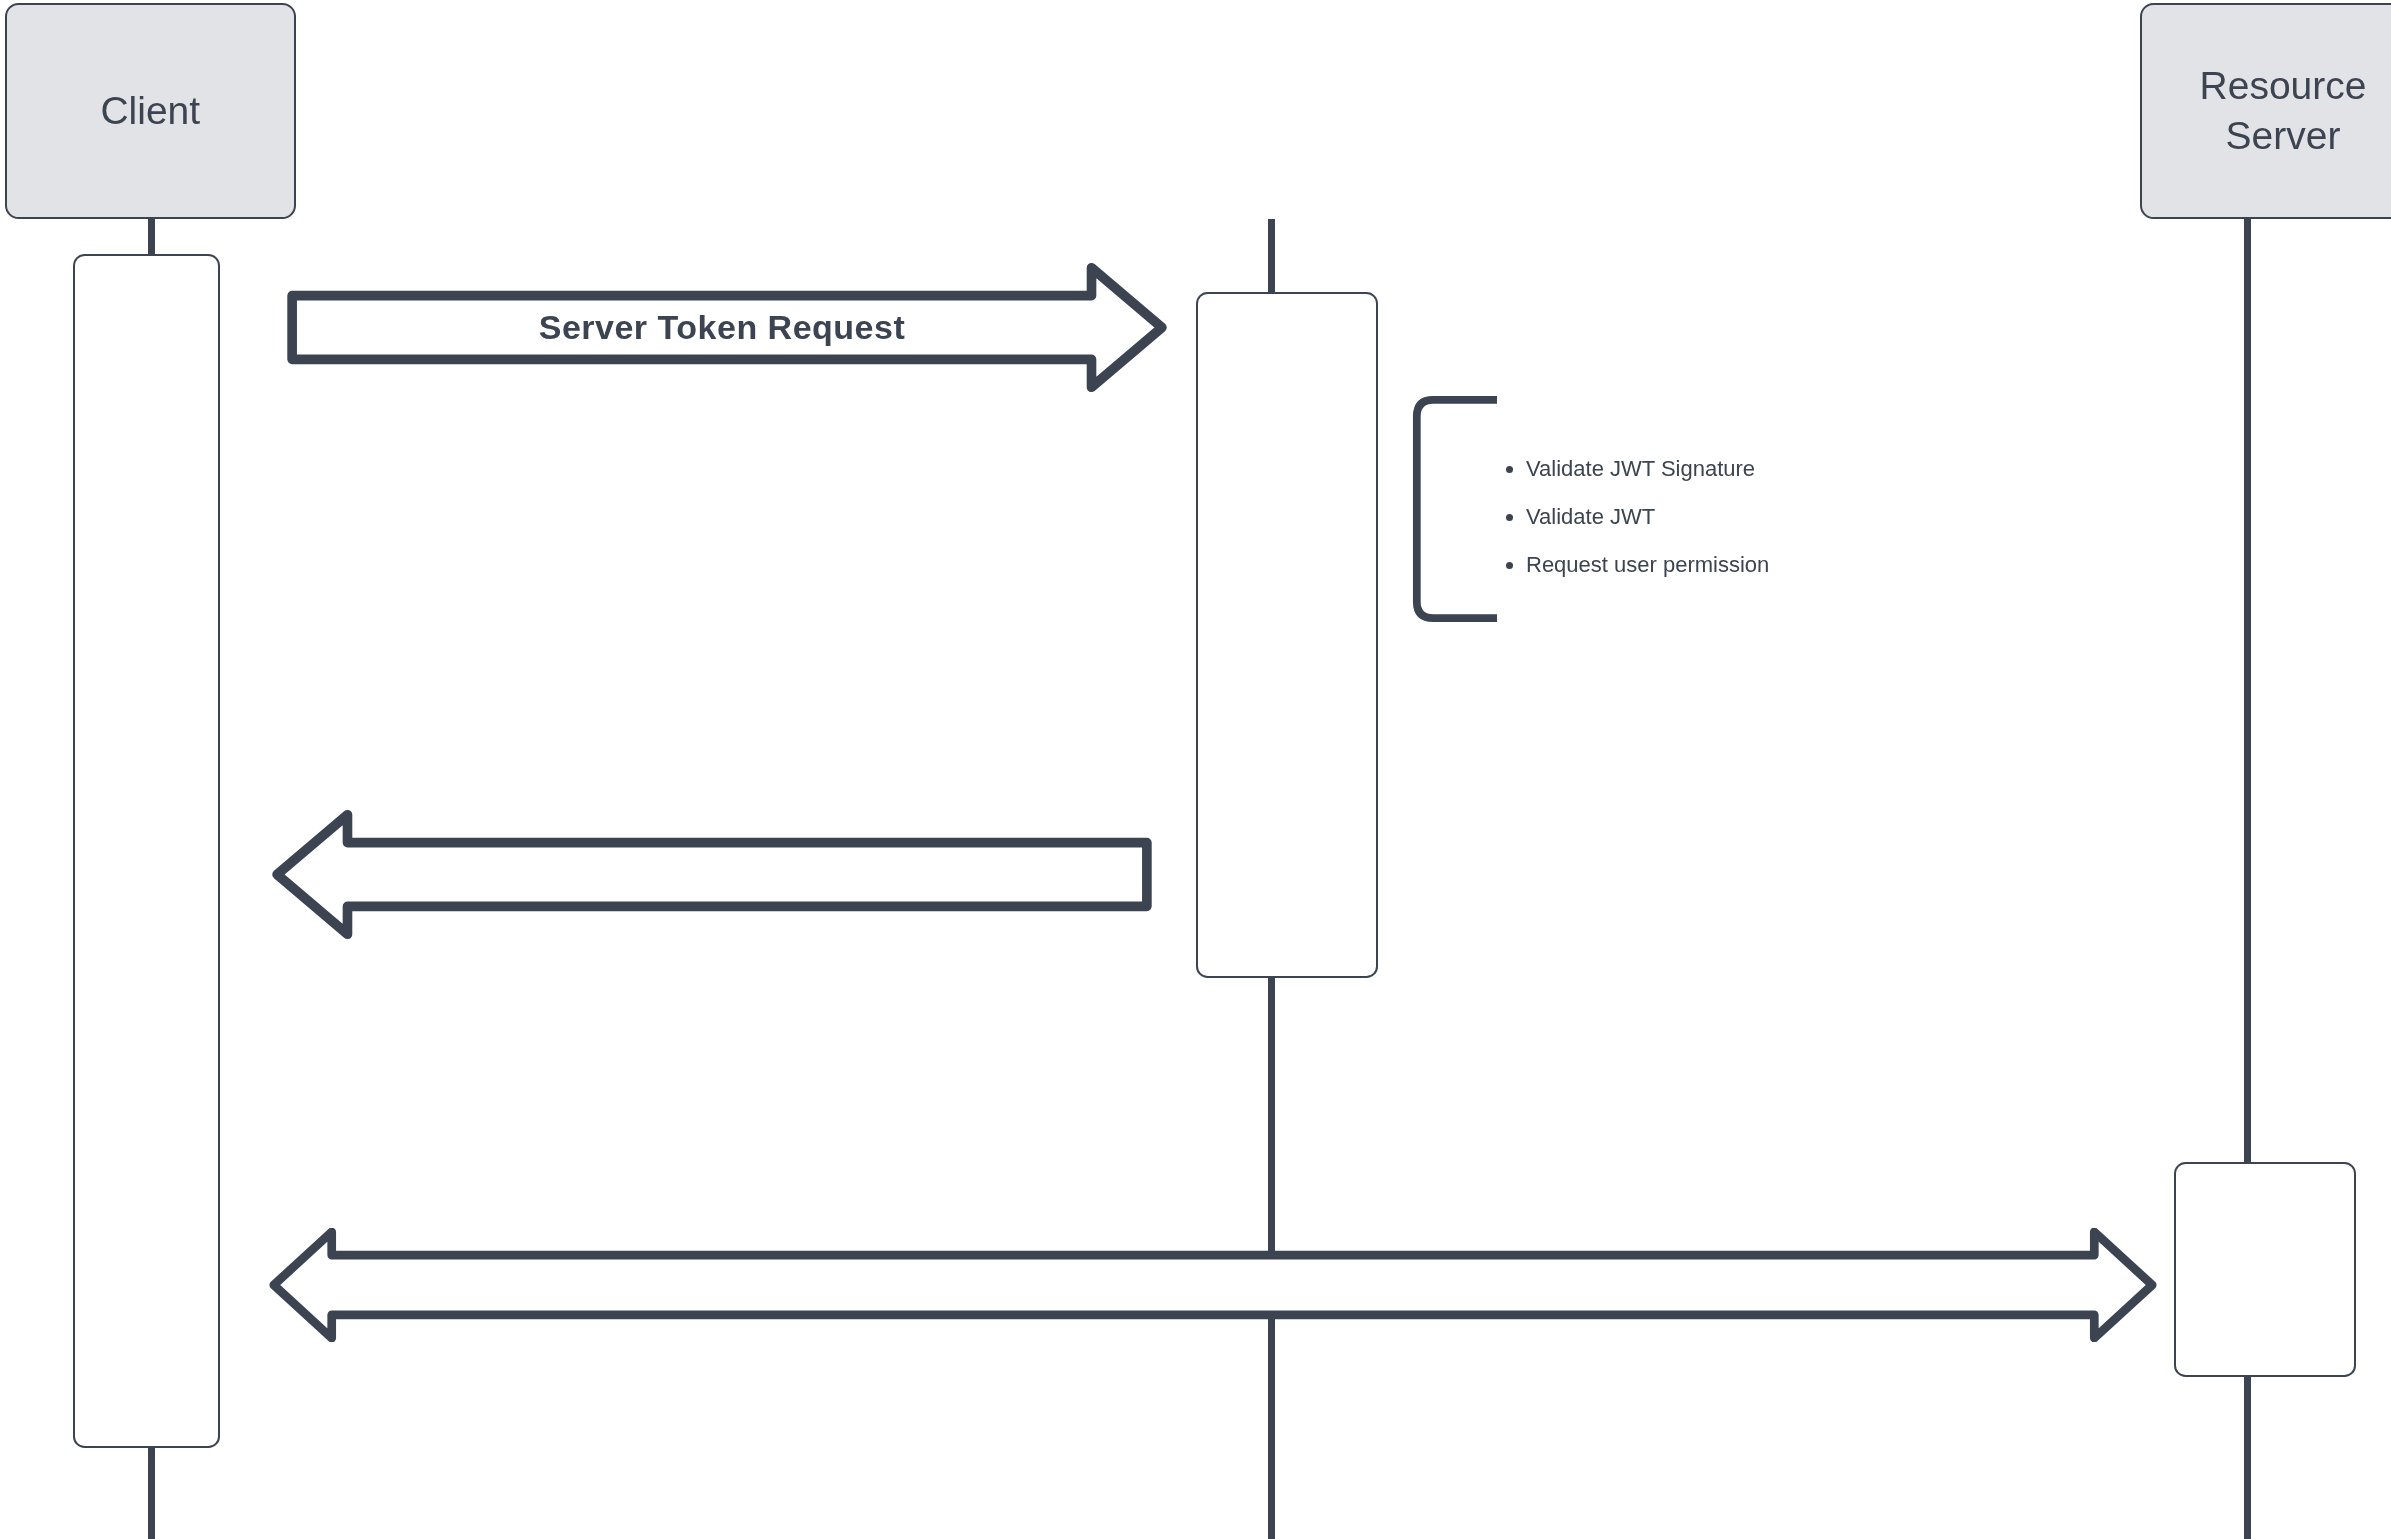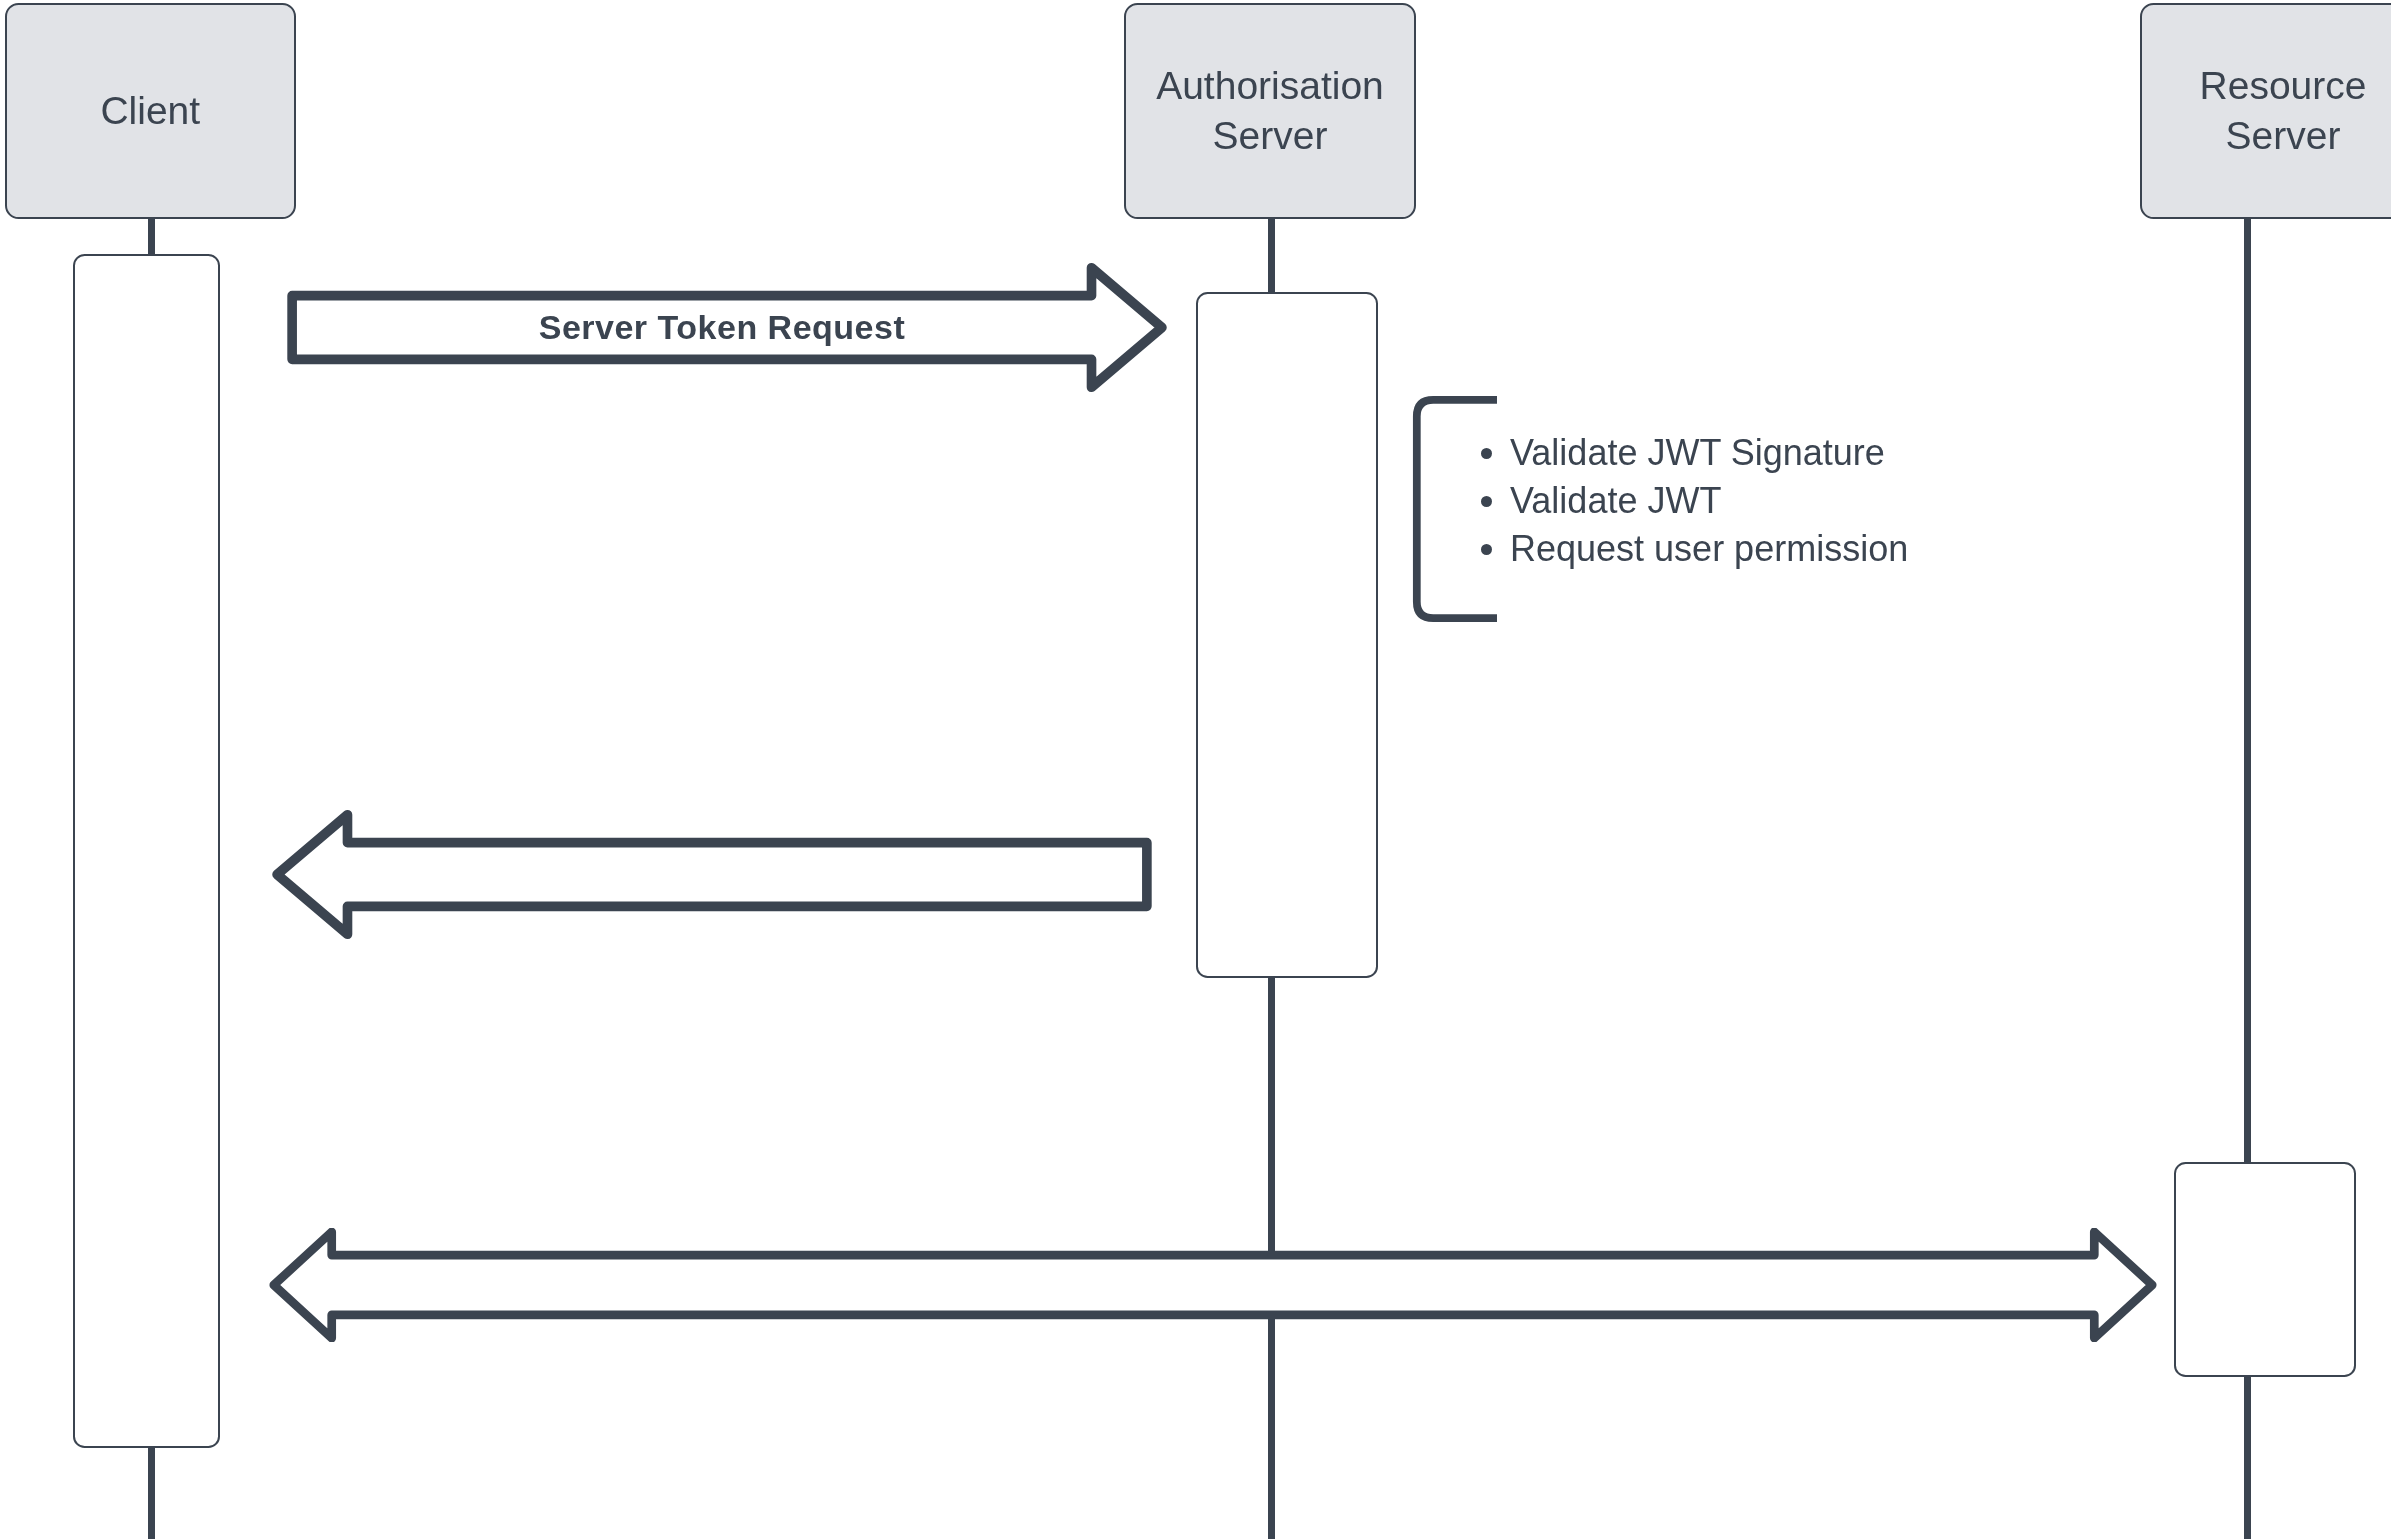--- a/index.html
+++ b/index.html
@@ -60,24 +60,24 @@
     box-sizing:border-box;
     z-index:3;
   }
   .activation.thick{border-width:2.9px;}
 
   
   .bracket-svg{z-index:2;}
   .bracket-path{fill:none;stroke:var(--stroke);stroke-linejoin:round;}
   .note-list{
     z-index:2;
-    margin:0;
+    margin:16px;
     padding-left:44px;
     list-style:disc outside;
-    font-size:36px;
+    font-size:22px;
     line-height:48px;
     white-space:nowrap;
   }
 </style>
 </head>
 <body>
 
 <div class="diagram">
 
   <div class="abs lifeline" style="left:148px;top:219px;height:1320px;"></div>
@@ -106,21 +106,18 @@
   </svg>
   <ul class="abs note-list" style="left:1466px;top:429px;">
     <li>Validate JWT Signature</li>
     <li>Validate JWT</li>
     <li>Request user permission</li>
   </ul>
 
   <div class="abs actor" style="left:4.8px;top:2.9px;width:291px;height:216px;">
     <span>Client</span>
   </div>
-  <div class="abs actor" style="left:1124px;top:2.9px;width:292px;height:216px;">
-    <span>Authorisation Server</span>
-  </div>
   <div class="abs actor" style="left:2103px;top:2.9px;width:286px;height:216px;margin-left:37px;">
     <span>Resource Server</span>
   </div>
 
 </div>
 
 
 </body></html>

